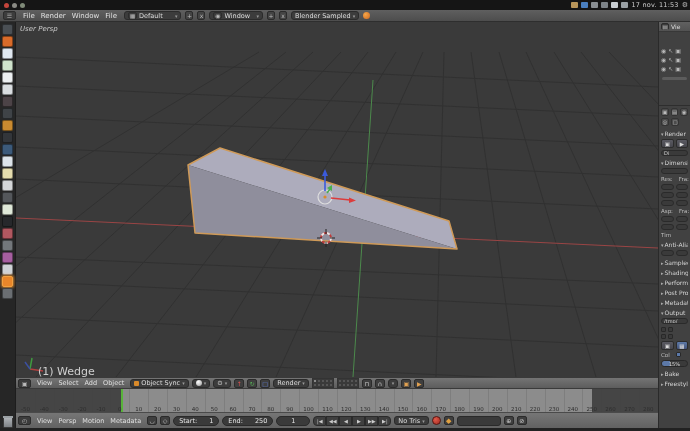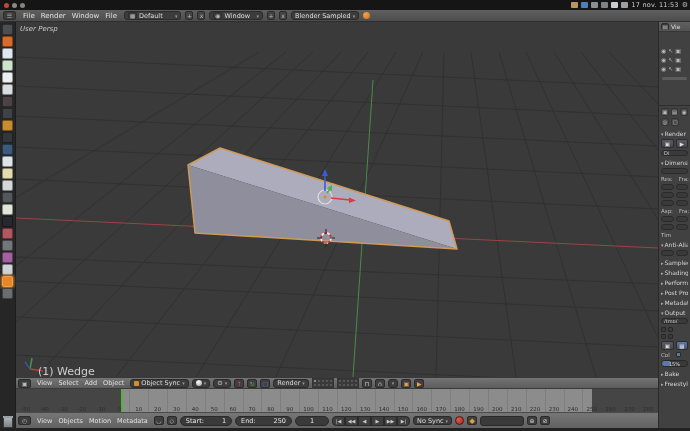--- a/index.html
+++ b/index.html
@@ -64,21 +64,21 @@
     background-image:repeating-linear-gradient(90deg, rgba(0,0,0,.10) 0 1px, transparent 1px 18.88px); }
   .tl-out { position:absolute; top:0; height:23px; background:#3f3f3f; opacity:.92; }
   .tl-cur { position:absolute; top:0; width:2px; height:23px; background:#58b33a; }
   .tl-nums { position:absolute; left:0; bottom:0; width:642px; display:flex; }
   .tl-nums span { flex:0 0 18.88px; text-align:center; font-size:5.5px; color:#2e2e2e; }
   .tl-header { position:absolute; left:16px; top:412px; width:642px; height:16px;
     background:linear-gradient(#767676,#626262); border-top:1px solid #4a4a4a;
     display:flex; align-items:center; gap:3px; padding:0 2px; }
   .tl-header .menu { font-size:6.5px; }
   .field { background:#3a3a3a; border:1px solid #2a2a2a; border-radius:5px; height:10px;
-    display:flex; align-items:center; justify-content:center; gap:18px; color:#e6e6e6; font-size:6.5px; padding:0 5px; white-space:nowrap; }
+    display:flex; align-items:center; justify-content:center; gap:12px; color:#e6e6e6; font-size:6.5px; padding:0 5px; white-space:nowrap; }
   .pb-group { display:flex; }
   .pb { width:13px; height:10px; background:#3f3f3f; border:1px solid #2a2a2a; color:#ccc;
     font-size:5px; text-align:center; line-height:9px; }
   .pb:first-child { border-radius:4px 0 0 4px; } .pb:last-child { border-radius:0 4px 4px 0; }
   .rec { width:9px; height:9px; border-radius:50%; background:radial-gradient(circle at 35% 35%, #e05a4a, #a02a20); border:1px solid #551511; }
   .key-ic { color:#e0a040; font-size:7px; }
   
   .right-panel { position:absolute; left:658px; top:22px; width:32px; height:409px; background:#414141; border-left:1px solid #2a2a2a; overflow:hidden; }
   .outliner { height:84px; border-bottom:1px solid #2e2e2e; }
   .ol-header { height:10px; background:linear-gradient(#606060,#525252); display:flex; align-items:center; gap:2px; padding:0 2px;
@@ -359,21 +359,21 @@
         <span>260</span>
         <span>270</span>
         <span>280</span>
       </div>
   </div>
 
   <div class="tl-header">
     <span class="ed-btn">◴</span>
     <span style="display:flex">
         <span class="menu">View</span>
-        <span class="menu">Objects</span>
+        <span class="menu">Persp</span>
         <span class="menu">Motion</span>
         <span class="menu">Metadata</span>
       </span>
     <span class="glyph-btn">◡</span>
     <span class="glyph-btn">◇</span>
     <span class="field">
       <span>Start:</span>
         <span>1</span>
     </span>
     <span class="field">
@@ -385,21 +385,21 @@
     </span>
     <span class="pb-group">
         <span class="pb">|◀</span>
         <span class="pb">◀◀</span>
         <span class="pb">◀</span>
         <span class="pb">▶</span>
         <span class="pb">▶▶</span>
         <span class="pb">▶|</span>
       </span>
     <span class="dd">
-      <span>No Sync</span>
+      <span>No Tris</span>
         <span class="caret">▾</span>
     </span>
     <span class="rec"></span>
     <span class="glyph-btn"><span class="key-ic">◆</span></span>
     <span class="field" style="min-width:44px;border-radius:3px"></span>
     <span class="glyph-btn">⊕</span>
     <span class="glyph-btn">⊘</span>
   </div>
 
   <div class="right-panel">

